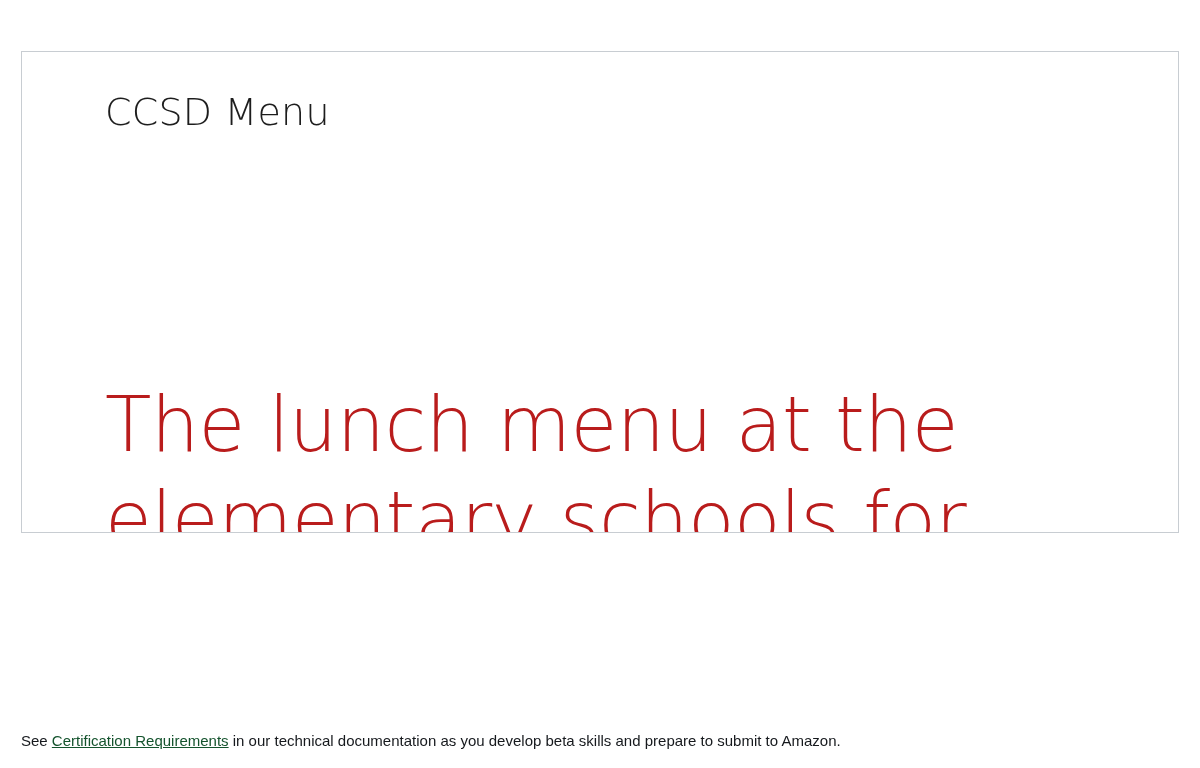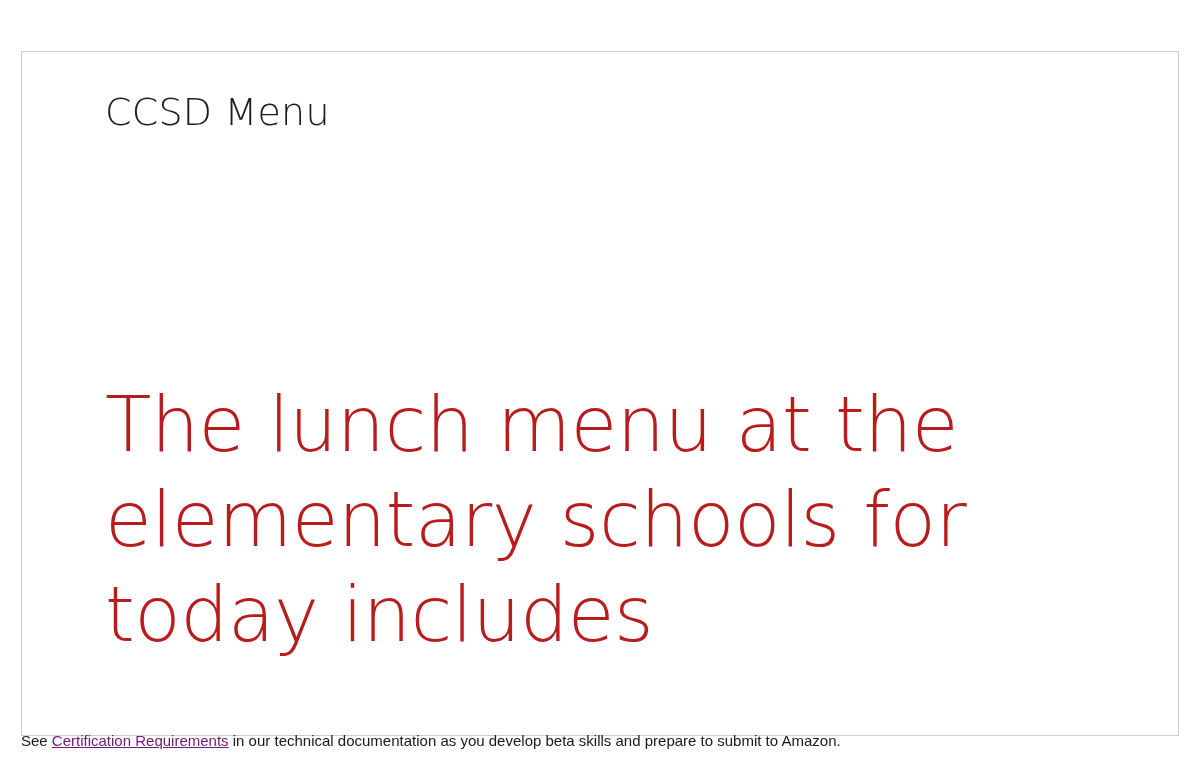--- a/index.html
+++ b/index.html
@@ -28,21 +28,21 @@
     font-weight: bold;
     color: #555a5f;
     letter-spacing: 0.1px;
     line-height: 20px;
   }
   .render-frame {
     position: absolute;
     left: 21px;
     top: 51px;
     width: 1158px;
-    height: 685px;
+    height: 482px;
     box-sizing: border-box;
     border: 1px solid #c8cdd2;
     background: #ffffff;
     overflow: hidden;
   }
   .device-canvas {
     position: relative;
     width: 100%;
     height: 100%;
     background: #ffffff;
@@ -73,21 +73,21 @@
   .footer-note {
     position: absolute;
     left: 21px;
     top: 731px;
     font-size: 15px;
     color: #16191d;
     line-height: 20px;
     white-space: nowrap;
   }
   .footer-note a {
-    color: #701a75;
+    color: #14532d;
     text-decoration: underline;
   }
 </style>
 </head>
 <body>
 
 <div class="page">
 
 
   <div class="render-frame">

